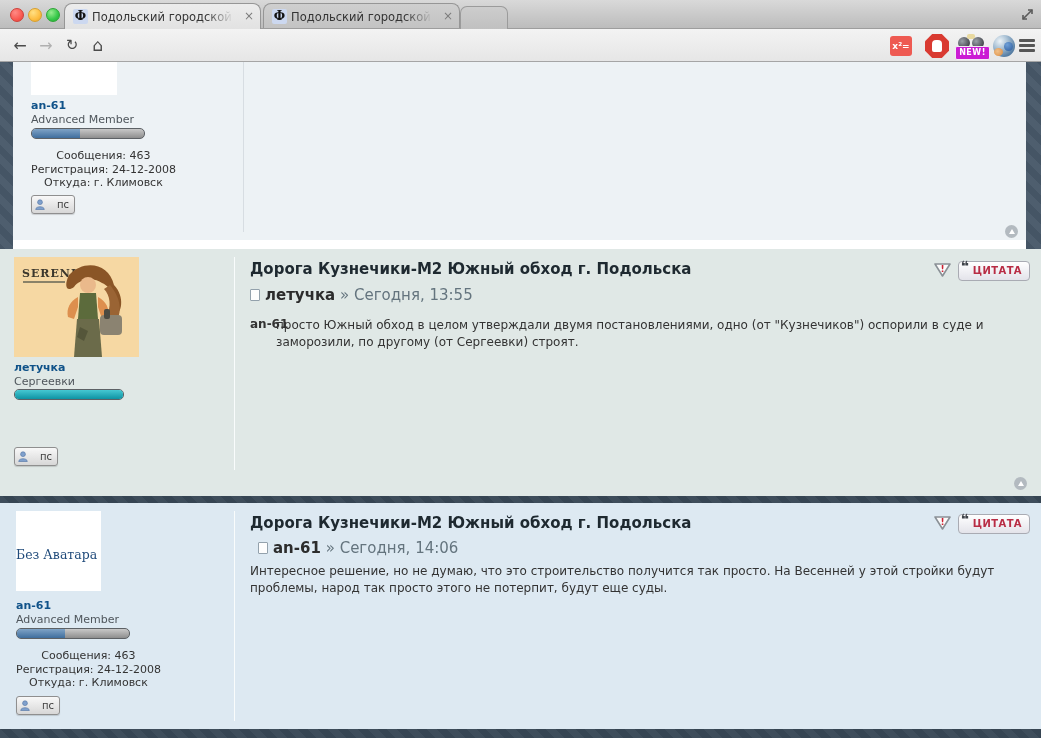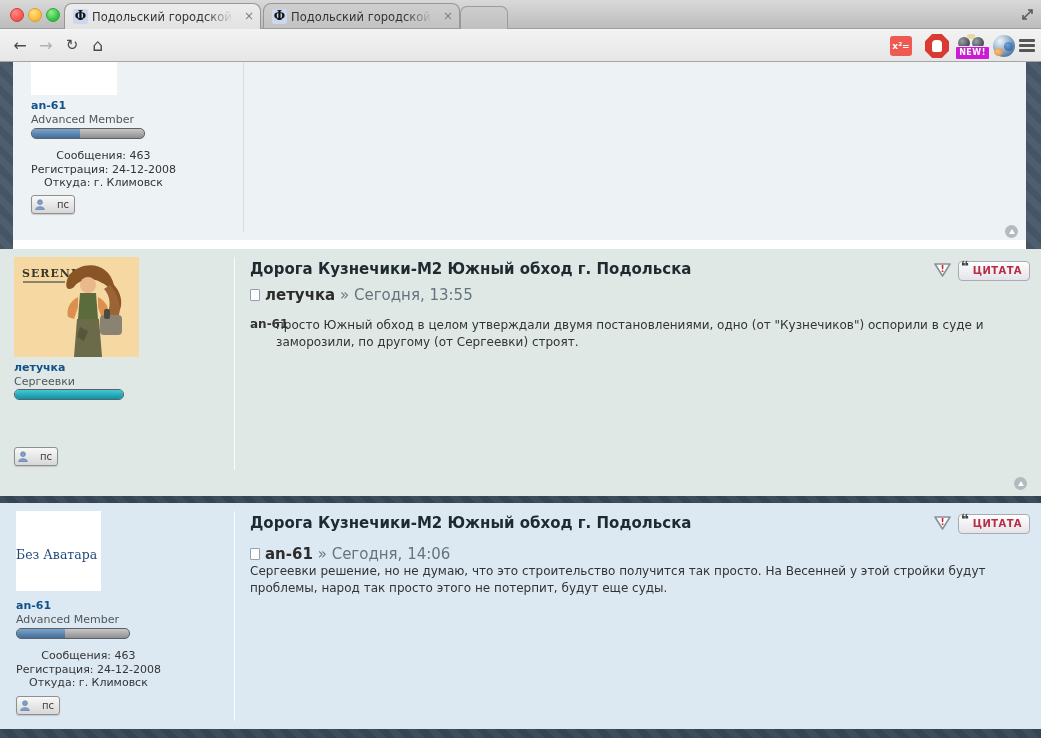--- a/index.html
+++ b/index.html
@@ -265,26 +265,26 @@
       </div>
       <div class="pm-btn" style="left:16px;top:193px;">
         <svg width="10" height="11" viewBox="0 0 10 11">
           <circle cx="5" cy="3.2" r="2.4" fill="#7fa0cc" stroke="#5b7dab" stroke-width="0.7"></circle>
           <path d="M0.7 10.5 C0.7 6.8 9.3 6.8 9.3 10.5 Z" fill="#7fa0cc" stroke="#5b7dab" stroke-width="0.7"></path>
         </svg>
         <span>пс</span>
       </div>
 
       <div class="post-title abs" style="left:250px;top:11px;">Дорога Кузнечики-М2 Южный обход г. Подольска</div>
-      <div class="post-meta abs" style="left:250px;top:36px;margin-top:6px;">
+      <div class="post-meta abs" style="left:258px;top:36px;">
         <span class="page-icon"></span><span class="meta-author">an-61</span>
         <span>»</span>
         <span>Сегодня, 14:06</span>
       </div>
-      <div class="post-body abs" style="left:250px;top:60px;">Сергеевки решение, но не думаю, что это строительство получится так просто. На Весенней у этой стройки будут проблемы, народ так просто этого не потерпит, будут еще суды.</div>
+      <div class="post-body abs" style="left:250px;top:60px;">Интересное решение, но не думаю, что это строительство получится так просто. На Весенней у этой стройки будут проблемы, народ так просто этого не потерпит, будут еще суды.</div>
 
       <svg class="report-icon" style="right:89px;top:12px;" viewBox="0 0 19 16">
         <path d="M2 2 L17 2 L9.5 14 Z" fill="#fbfbfb" stroke="#8a9096" stroke-width="1.6" stroke-linejoin="round"></path>
         <text x="9.5" y="9.5" text-anchor="middle" font-family="DejaVu Sans, sans-serif" font-size="9" font-weight="bold" fill="#cc2233">!</text>
       </svg>
       <div class="quote-btn" style="right:11px;top:11px;">
         <span class="qmark">❝</span><span>ЦИТАТА</span>
       </div>
     </div>
 

